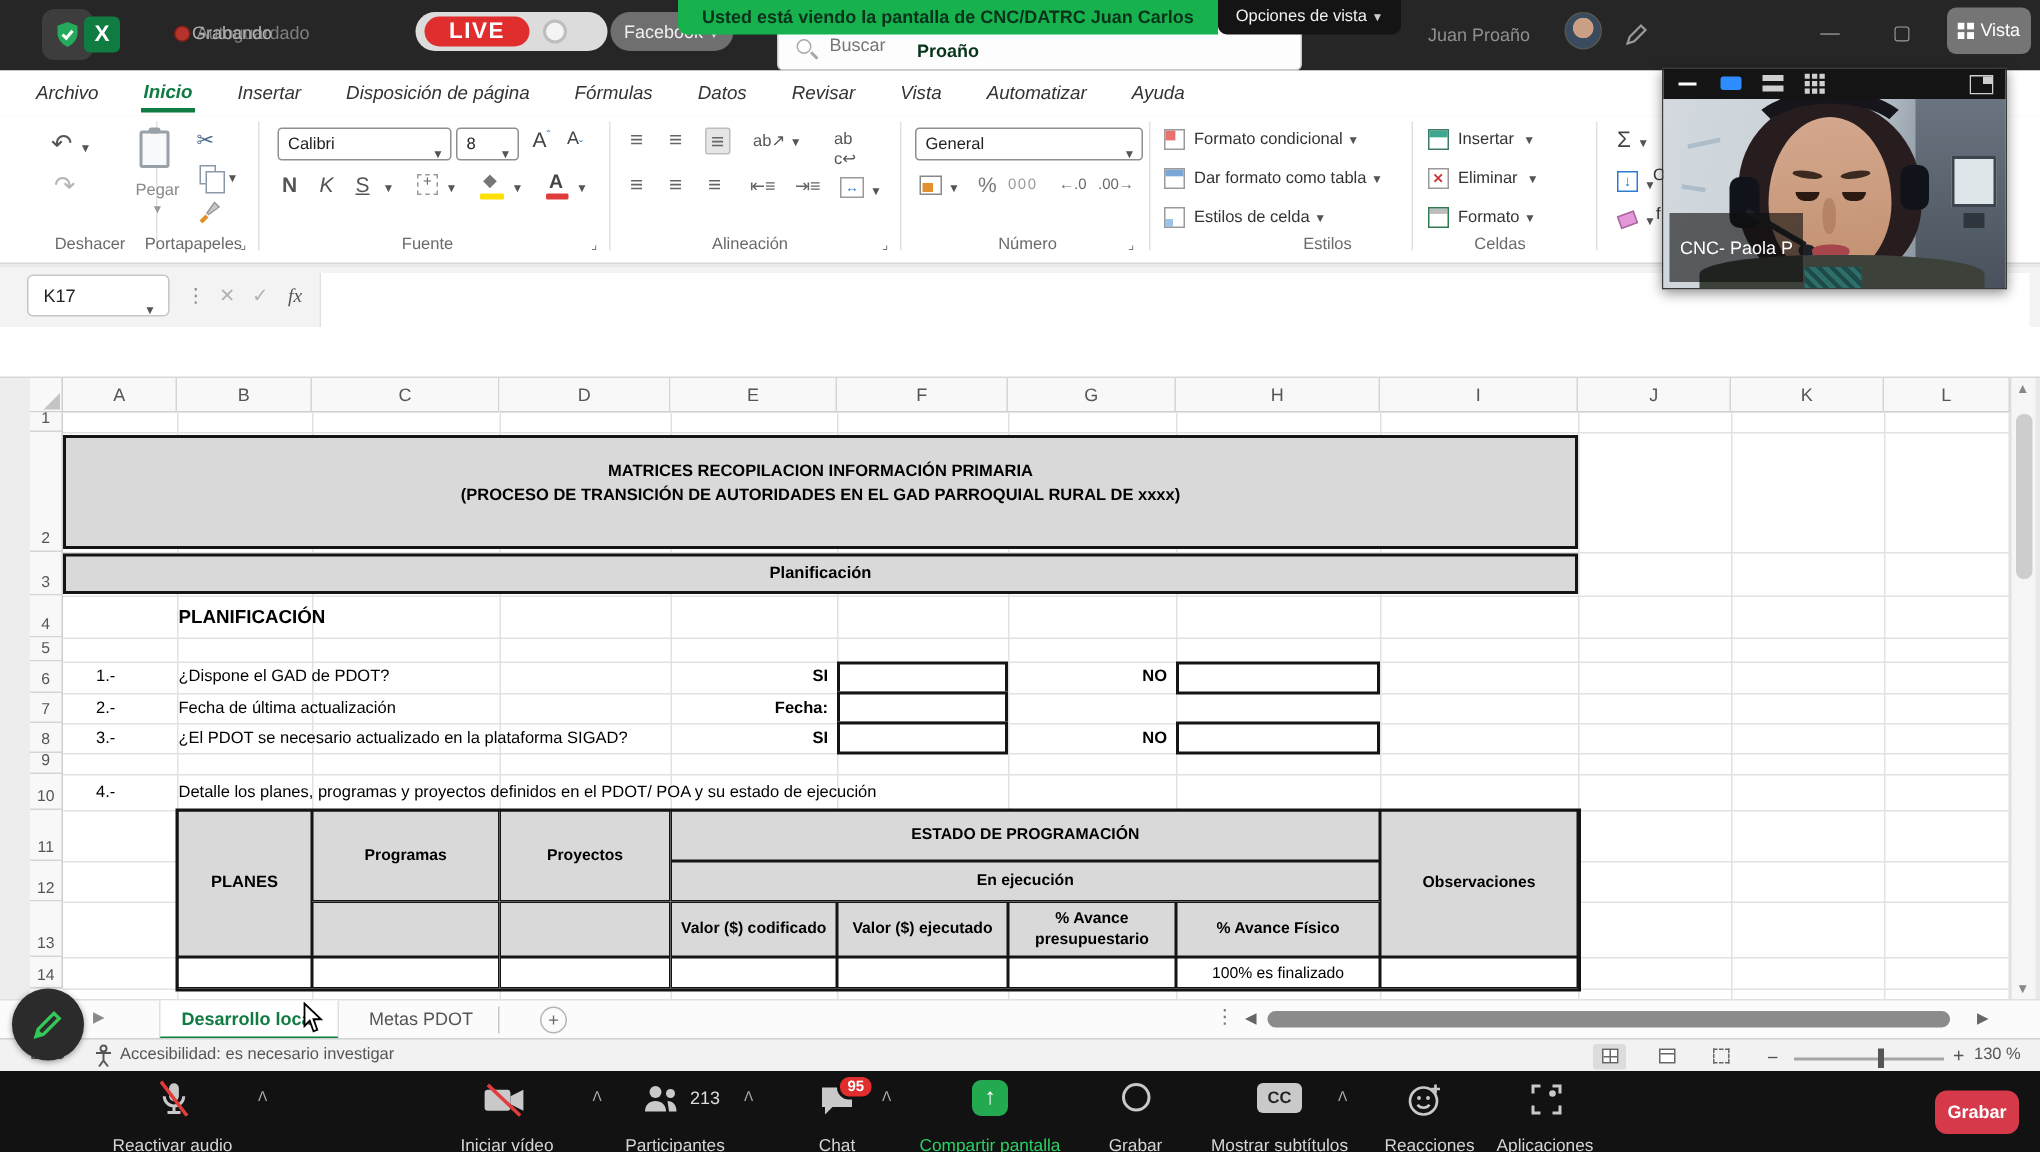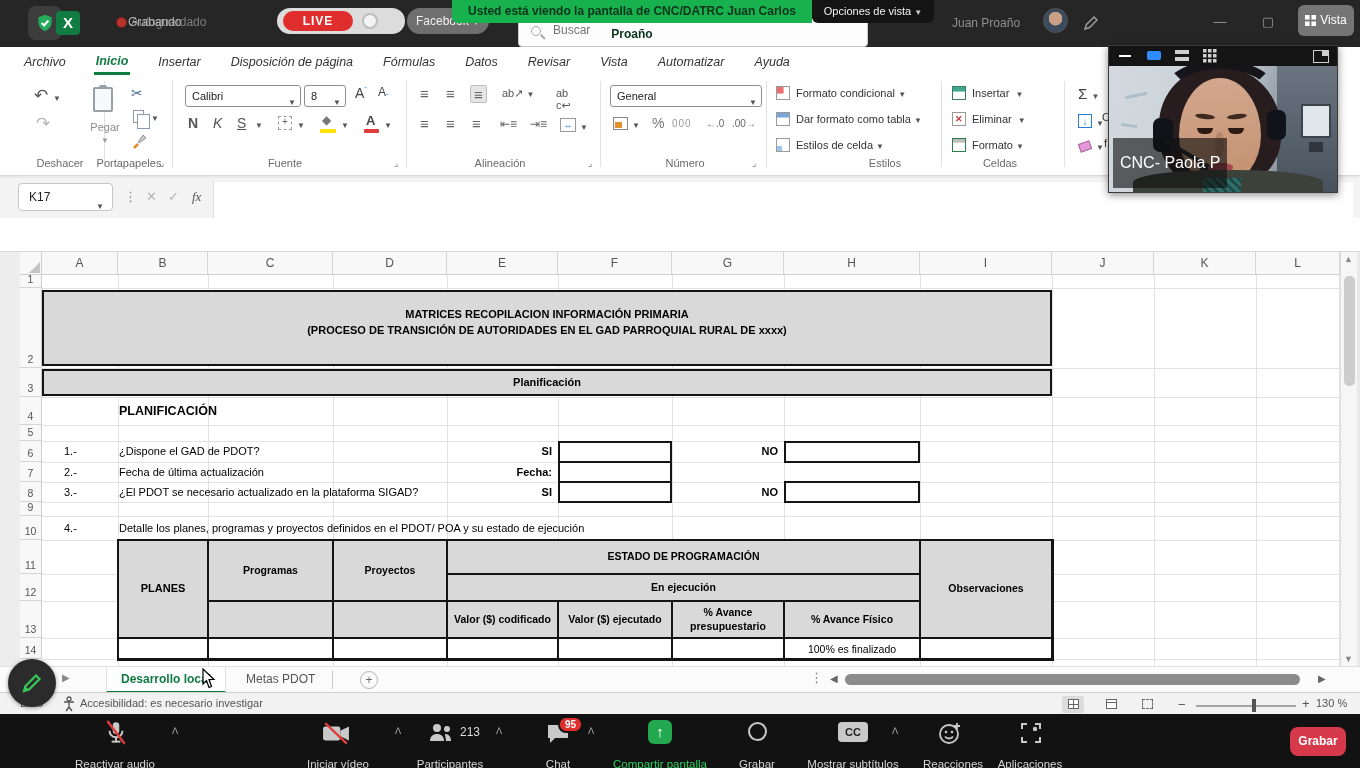--- a/index.html
+++ b/index.html
@@ -8,21 +8,21 @@
   .abs { position:absolute; }
 
   
   .titlebar { left:0; top:0; width:1360px; height:47px; background:#262626; }
   .tb-sq { left:28px; top:6px; width:34px; height:34px; background:#3d3d3d; border-radius:8px; }
   .tb-sq svg { position:absolute; left:7px; top:6px; }
   .xl-icon { left:56px; top:11px; width:24px; height:24px; background:#107c41; border-radius:4px; color:#fff; font-weight:bold; font-size:15px; text-align:center; line-height:24px; }
   .rec-dot { left:116px; top:17px; width:11px; height:11px; border-radius:50%; background:#b8322c; border:1px solid #7e1f1b; }
   .ghost-txt { top:15px; font-size:12px; }
   .live-capsule { left:277px; top:8px; width:128px; height:26px; background:#dcdcdc; border-radius:13px; }
-  .live-pill { left:283px; top:11px; width:70px; height:20px; background:#e02d2d; border-radius:10px; color:#fff; font-weight:bold; font-size:12px; text-align:center; line-height:20px; letter-spacing:1px; }
+  .live-pill { left:283px; top:11px; width:70px; height:20px; background:#e02d2d; border-radius:10px; color:#fff; font-weight:bold; font-size:15px; text-align:center; line-height:20px; letter-spacing:1px; }
   .live-ring { left:362px; top:13px; width:16px; height:16px; border:2px solid #bdbdbd; border-radius:50%; background:#f4f4f4;}
   .fb-pill { left:407px; top:8px; width:82px; height:26px; background:#6f6f6f; border-radius:13px; color:#f1f1f1; font-size:12px; text-align:center; line-height:26px; }
   .fb-pill .car { font-size:8px; color:#d6d6d6; }
   .fname { left:520px; top:31px; font-size:12px; color:#a6a6a6; }
   .searchbox { left:518px; top:18px; width:350px; height:29px; background:#fdfdfd; border:1px solid #c9c9c9; border-radius:4px; }
   .searchbox input { position:absolute; left:34px; top:4px; width:280px; border:0; outline:0; background:transparent; font-size:12px; color:#9a9a9a; font-family:inherit; }
   .mag { left:12px; top:7px; width:10px; height:10px; border:1.5px solid #a8a8a8; border-radius:50%; }
   .mag::after { content:""; position:absolute; left:8px; top:9px; width:6px; height:1.5px; background:#a8a8a8; transform:rotate(45deg); }
   .banner { left:452px; top:0; width:360px; height:23px; background:#17b24e; color:#09331b; font-size:12px; font-weight:bold; text-align:center; line-height:23px; border-radius:0 0 0 6px; z-index:40; }
   .banner-opt { left:812px; top:0; width:122px; height:23px; background:#141414; color:#f2f2f2; font-size:11px; text-align:center; line-height:23px; border-radius:0 0 6px 6px; z-index:40; }
@@ -110,21 +110,21 @@
   .count { color:#dcdcdc; font-size:12px; }
   .leave-btn { left:1290px; top:727px; width:56px; height:29px; background:#d63a4a; border-radius:8px; color:#fff; font-size:12px; font-weight:bold; text-align:center; line-height:29px; }
 
   
   .pencil-btn { left:8px; top:659px; width:48px; height:48px; background:#2b2b2b; border-radius:50%; z-index:55; box-shadow:0 1px 4px rgba(0,0,0,.4); }
 
   
   .voverlay { left:1108px; top:45px; width:230px; height:148px; z-index:50; box-shadow:0 2px 8px rgba(0,0,0,.45); border:1px solid #3a3a3a; }
   .vstrip { left:0; top:0; width:228px; height:20px; background:#141414; }
   .video { left:0; top:20px; width:228px; height:126px; overflow:hidden; background:linear-gradient(100deg,#d3d9de 0%,#c6cfd6 52%,#97a1ab 70%,#5d6670 100%); }
-  .nametag { left:4px; bottom:4px; background:rgba(15,15,15,.62); color:#fff; font-size:16px; padding:16px 7px; z-index:5; }
+  .nametag { left:4px; bottom:4px; background:rgba(15,15,15,.62); color:#fff; font-size:12px; padding:16px 7px; z-index:5; }
   .cursor { z-index:60; }
 </style>
 </head>
 <body>
 
 <div class="abs titlebar">
   <div class="abs tb-sq">
     <svg width="20" height="22" viewBox="0 0 24 24">
         <path d="M12 2l8 3v6c0 5-3.5 8.5-8 11-4.5-2.5-8-6-8-11V5z" fill="#25a95b"></path>
         <path d="M8 12l3 3 5-6" stroke="#fff" stroke-width="2.5" fill="none"></path>

